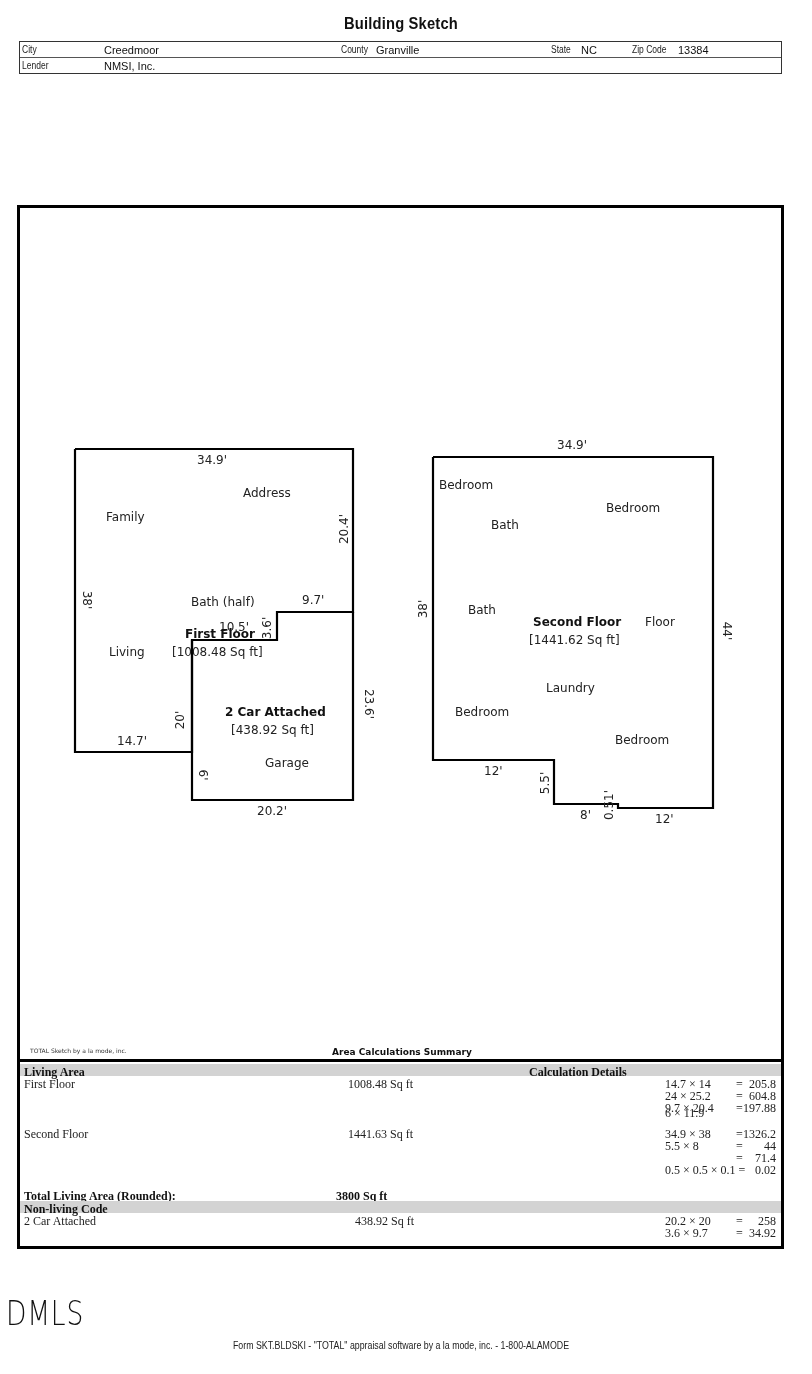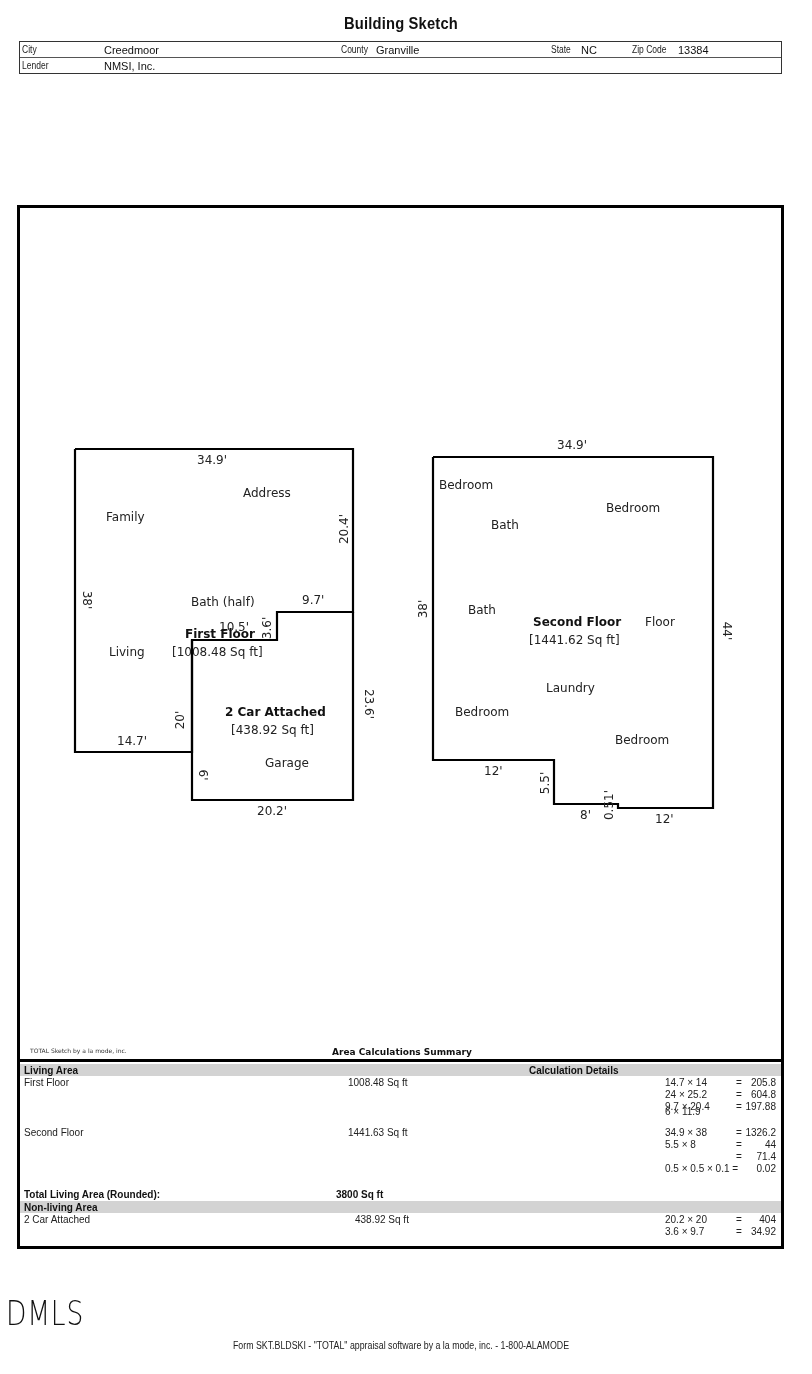--- a/index.html
+++ b/index.html
@@ -13,21 +13,21 @@
   .sketch-frame { position: absolute; left: 17px; top: 205px; width: 767px; height: 1044px; border: 3px solid #000; box-sizing: border-box; }
   .svg-layer { position: absolute; left: 0; top: 0; width: 812px; height: 1374px; pointer-events: none; }
   .lbl { position: absolute; font-family: "DejaVu Sans", sans-serif; font-size: 12px; color: #222; white-space: nowrap; }
   .lbl.bold { font-weight: bold; color: #111; }
   .rot90 { transform: rotate(90deg); transform-origin: center; }
   .rot-90 { transform: rotate(-90deg); transform-origin: center; }
   .credit { position: absolute; left: 30px; top: 1047px; font-size: 6px; color: #333; font-family: "DejaVu Sans", sans-serif; }
   .calc-title { position: absolute; left: 332px; top: 1047px; font-size: 9px; font-weight: bold; font-family: "DejaVu Sans", sans-serif; }
   .calc-divider { position: absolute; left: 17px; top: 1059px; width: 767px; height: 3px; background: #000; }
   .calc-section { position: absolute; left: 20px; width: 761px; height: 12px; background: #d3d3d3; }
-  .ct { position: absolute; font-family: Liberation Sans, sans-serif; font-size: 10px; color: #222; white-space: nowrap; }
+  .ct { position: absolute; font-family: Liberation Serif, serif; font-size: 12px; color: #222; white-space: nowrap; }
   .ct.b { font-weight: bold; color: #111; }
   .dmls { position: absolute; left: 6px; top: 1293px; font-family: "DejaVu Sans", sans-serif; font-weight: 200; font-size: 34px; letter-spacing: 1px; color: #111; transform: scaleX(0.78); transform-origin: left; -webkit-text-stroke: 0; }
   .footer { position: absolute; left: 0; width: 802px; top: 1340px; text-align: center; font-size: 10px; color: #222; transform: scaleX(0.88); }
 </style>
 </head>
 <body>
 
 <div class="title">Building Sketch</div>
 
 <div class="header-table">
@@ -130,24 +130,24 @@
 <span class="ct" style="left:665px;top:1106px">6 × 11.9</span>
 <span class="ct" style="left:736px;top:1151px">=</span>
 <span class="ct" style="right:36px;top:1151px">71.4</span>
 <span class="ct" style="left:665px;top:1163px">0.5 × 0.5 × 0.1 =</span>
 <span class="ct" style="right:36px;top:1163px">0.02</span>
 
 <span class="ct b" style="left:24px;top:1189px">Total Living Area (Rounded):</span>
 <span class="ct b" style="left:336px;top:1189px">3800 Sq ft</span>
 
 <div class="calc-section" style="top:1201px"></div>
-<span class="ct b" style="left:24px;top:1202px">Non-living Area</span>
+<span class="ct b" style="left:24px;top:1202px">Non-living Code</span>
 <span class="ct" style="left:24px;top:1214px">2 Car Attached</span>
 <span class="ct" style="left:355px;top:1214px">438.92 Sq ft</span>
 <span class="ct" style="left:665px;top:1214px">20.2 × 20</span>
 <span class="ct" style="left:736px;top:1214px">=</span>
-<span class="ct" style="right:36px;top:1214px">404</span>
+<span class="ct" style="right:36px;top:1214px">258</span>
 <span class="ct" style="left:665px;top:1226px">3.6 × 9.7</span>
 <span class="ct" style="left:736px;top:1226px">=</span>
 <span class="ct" style="right:36px;top:1226px">34.92</span>
 
 <div class="dmls">DMLS</div>
 <div class="footer">Form SKT.BLDSKI - "TOTAL" appraisal software by a la mode, inc. - 1-800-ALAMODE</div>
 
 </body></html>

